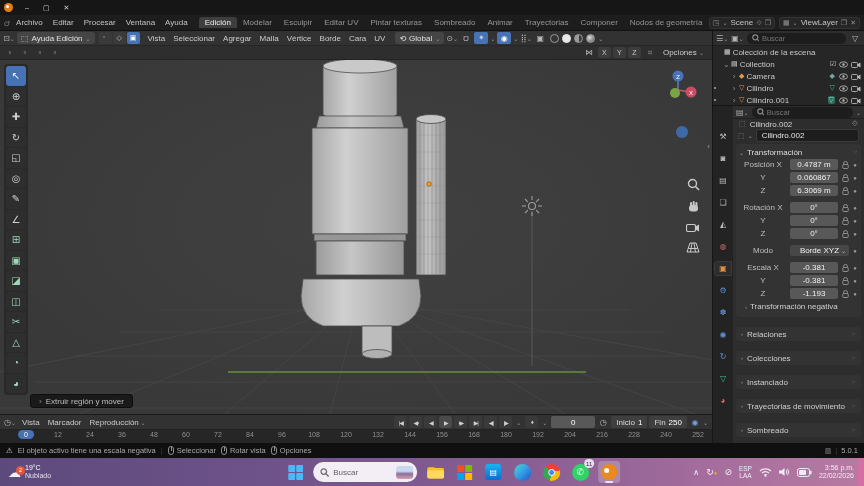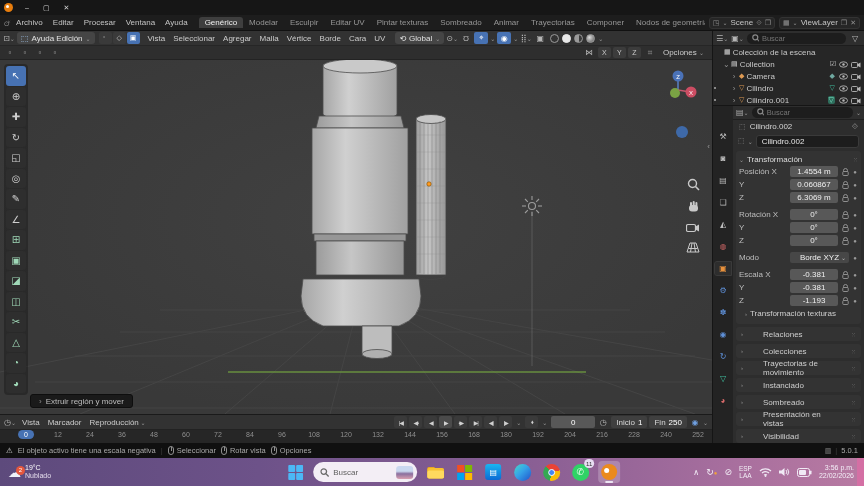--- a/index.html
+++ b/index.html
@@ -78,28 +78,28 @@
   .ptab.active{background:#2d2d2d;outline:1px solid #3a3a3a;}
   .pmain{flex:1;display:flex;flex-direction:column;overflow:hidden;}
   .phead{display:flex;align-items:center;gap:3px;height:15px;background:#2e2e2e;padding:0 3px;border-bottom:1px solid #1f1f1f;}
   .pcrumb{display:flex;align-items:center;gap:4px;height:16px;padding:0 6px;color:#d5d5d5;}
   .pname{display:flex;align-items:center;gap:3px;height:17px;padding:0 5px;}
   .pname .namefield{flex:1;background:#1d1d1d;border:1px solid #3a3a3a;border-radius:3px;height:13px;display:flex;align-items:center;padding:0 5px;color:#e3e3e3;}
   .panel{background:#333333;border-radius:3px;margin:2px 3px 0 3px;padding:2px 3px 4px 3px;}
   .panel-title{display:flex;align-items:center;gap:3px;color:#dddddd;height:12px;}
   .trow{display:flex;align-items:center;height:13px;gap:3px;}
   .trow.gap{margin-top:4px;}
-  .trow .tlabel{width:48px;text-align:left;color:#bdbdbd;flex:none;white-space:nowrap;}
+  .trow .tlabel{width:48px;text-align:center;color:#bdbdbd;flex:none;white-space:nowrap;}
   .tval{flex:1;background:#585858;border-radius:2px;height:11px;display:flex;align-items:center;justify-content:center;color:#efefef;position:relative;}
   .tval.dd{background:#474747;}
   .tval.dd::after{content:"⌄";position:absolute;right:3px;font-size:6px;color:#bbb;}
   .tlock{width:8px;flex:none;display:flex;justify-content:center;}
   .tdot{width:6px;flex:none;color:#9a9a9a;text-align:center;font-size:6px;}
   .subpanel{display:flex;align-items:center;gap:3px;color:#cfcfcf;height:13px;padding:0 6px;}
-  .cpanel{background:#333333;border-radius:3px;margin:3px 3px 0 3px;height:14px;display:flex;align-items:center;gap:20px;padding:0 5px;color:#cfcfcf;}
+  .cpanel{background:#333333;border-radius:3px;margin:10px 3px 0 3px;height:14px;display:flex;align-items:center;gap:4px;padding:0 5px;color:#cfcfcf;}
   .cpanel .grip{margin-left:auto;color:#6f6f6f;font-size:6px;}
 
   
   .timeline{position:absolute;left:0;top:414px;width:712px;height:29px;background:#2b2b2b;border-top:1px solid #1a1a1a;}
   .tl-head{display:flex;align-items:center;height:15px;background:#323232;padding:0 4px;gap:2px;border-bottom:1px solid #222;}
   .tlmenu{padding:0 4px;color:#cccccc;white-space:nowrap;}
   .tlmenu.dd::after{content:" ⌄";font-size:6px;color:#9a9a9a;}
   .pbtn{min-width:13px;height:12px;display:inline-flex;align-items:center;justify-content:center;background:#3a3a3a;border-radius:2px;color:#d0d0d0;font-size:6px;letter-spacing:-1px;}
   .pbtn.play{background:#4a4a4a;}
   .framefield{width:44px;height:12px;background:#585858;border-radius:2px;display:flex;align-items:center;justify-content:center;color:#fff;}
@@ -159,21 +159,21 @@
     <span style="display:flex;">
 
     <span class="menu-item">Archivo</span>
         <span class="menu-item">Editar</span>
         <span class="menu-item">Procesar</span>
         <span class="menu-item">Ventana</span>
         <span class="menu-item">Ayuda</span>
       </span>
     <span class="ws-wrap">
 
-    <span class="ws-tab active">Genérico</span>
+    <span class="ws-tab active">Edición</span>
         <span class="ws-tab">Modelar</span>
         <span class="ws-tab">Esculpir</span>
         <span class="ws-tab">Editar UV</span>
         <span class="ws-tab">Pintar texturas</span>
         <span class="ws-tab">Sombreado</span>
         <span class="ws-tab">Animar</span>
         <span class="ws-tab">Trayectorias</span>
         <span class="ws-tab">Componer</span>
         <span class="ws-tab">Nodos de geometría</span>
       </span>
@@ -578,21 +578,21 @@
       <div class="panel">
         <div class="panel-title">
           <span class="caret">⌄</span>
           <span>Transformación</span>
           <span class="grip" style="margin-left:auto;color:#6f6f6f;font-size:6px;">⁙</span>
         </div>
         <div>
 
             <div class="trow">
               <span class="tlabel">Posición X</span>
-              <span class="tval">1.4554 m</span>
+              <span class="tval">0.4787 m</span>
               <span class="tlock">
                 <svg width="7" height="8">
                   <path d="M1.5,3.5 V2.5 a2,2 0 0 1 4,0 V3.5" fill="none" stroke="#9a9a9a" stroke-width="0.9"></path>
                   <rect x="0.8" y="3.5" width="5.4" height="4" rx="0.8" fill="none" stroke="#9a9a9a" stroke-width="0.9"></rect>
                 </svg>
               </span>
               <span class="tdot">●</span>
             </div>
 
             <div class="trow">
@@ -693,47 +693,47 @@
                 <svg width="7" height="8">
                   <path d="M1.5,3.5 V2.5 a2,2 0 0 1 4,0 V3.5" fill="none" stroke="#9a9a9a" stroke-width="0.9"></path>
                   <rect x="0.8" y="3.5" width="5.4" height="4" rx="0.8" fill="none" stroke="#9a9a9a" stroke-width="0.9"></rect>
                 </svg>
               </span>
               <span class="tdot">●</span>
             </div>
           </div>
         <div class="subpanel">
           <span class="caret">›</span>
-            <span>Transformación texturas</span>
+            <span>Transformación negativa</span>
         </div>
       </div>
 
       <div>
 
           <div class="cpanel">
             <span class="caret">›</span>
             <span>Relaciones</span>
             <span class="grip">⁙</span>
           </div>
 
           <div class="cpanel">
             <span class="caret">›</span>
             <span>Colecciones</span>
             <span class="grip">⁙</span>
           </div>
 
           <div class="cpanel">
             <span class="caret">›</span>
-            <span>Trayectorias de movimiento</span>
+            <span>Instanciado</span>
             <span class="grip">⁙</span>
           </div>
 
           <div class="cpanel">
             <span class="caret">›</span>
-            <span>Instanciado</span>
+            <span>Trayectorias de movimiento</span>
             <span class="grip">⁙</span>
           </div>
 
           <div class="cpanel">
             <span class="caret">›</span>
             <span>Sombreado</span>
             <span class="grip">⁙</span>
           </div>
 
           <div class="cpanel">

